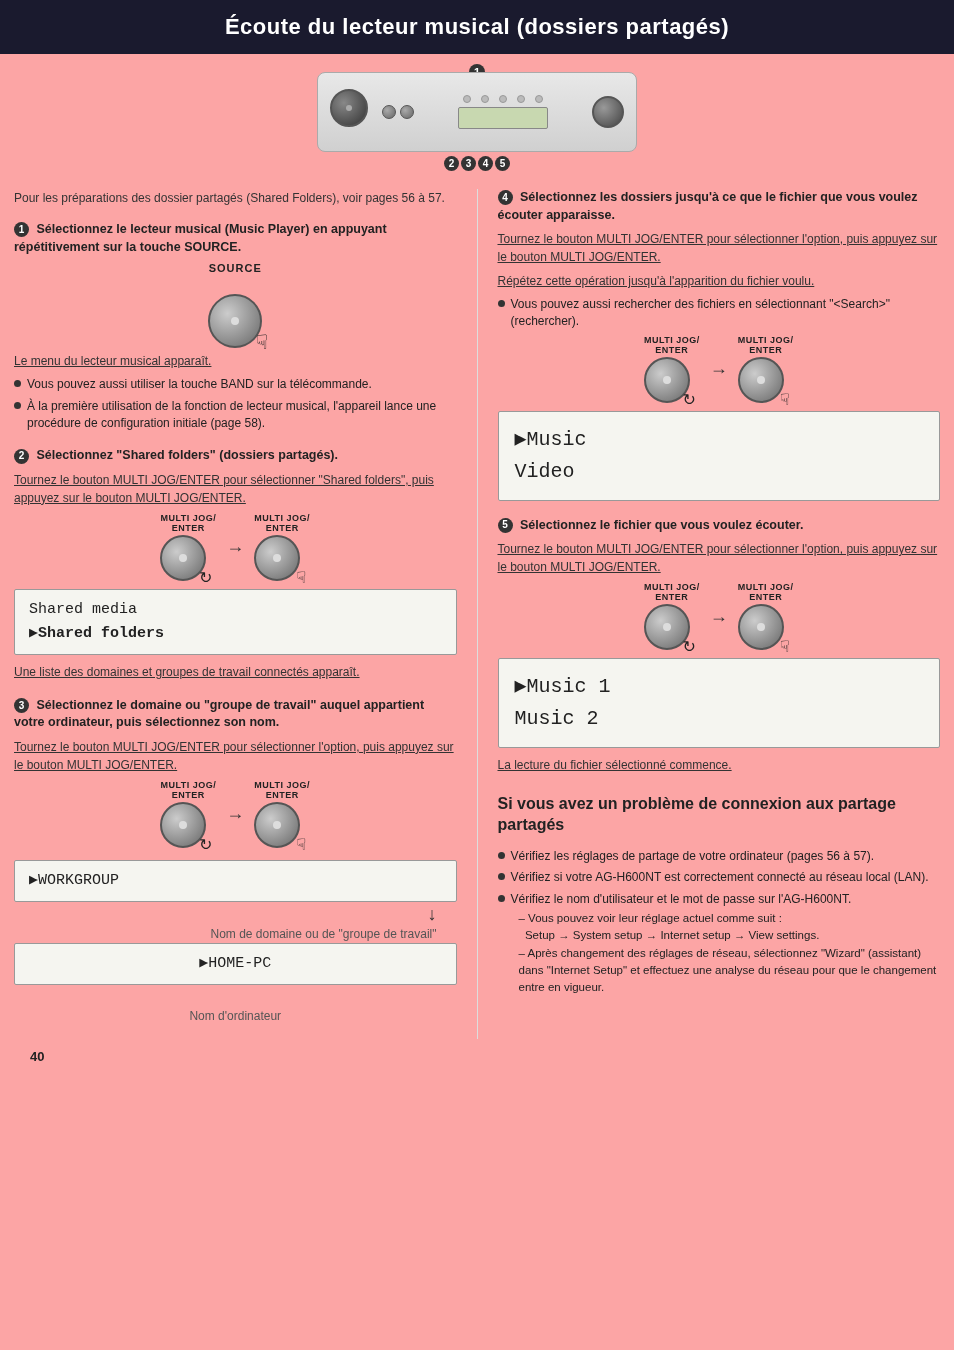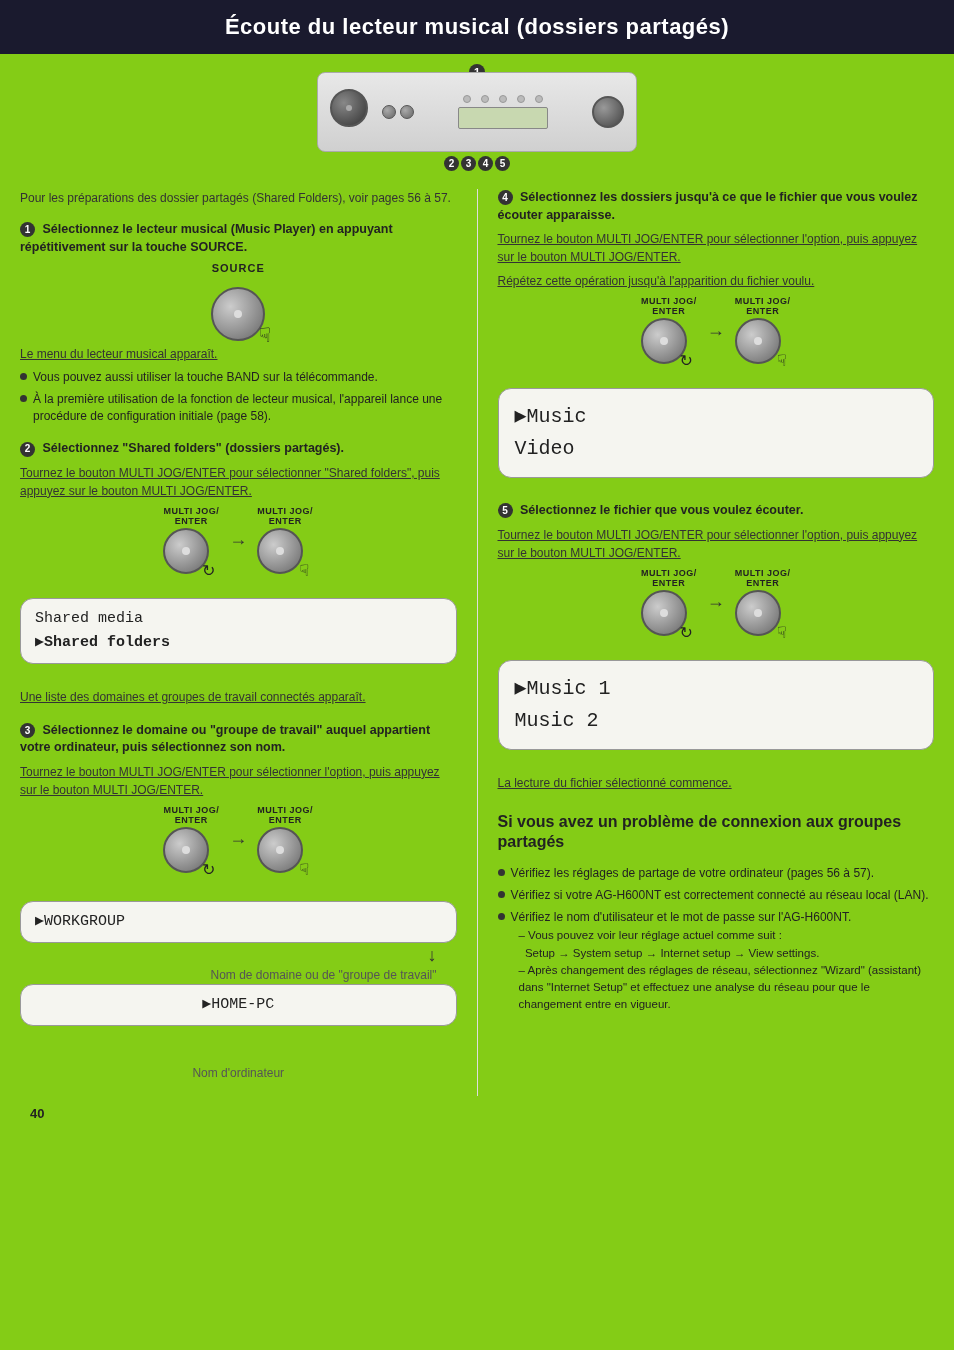--- a/index.html
+++ b/index.html
@@ -9,39 +9,39 @@
       background: #fff;
       color: #222;
       width: 954px;
       min-height: 1350px;
     }
 
     .page {
       width: 954px;
       min-height: 1350px;
       padding: 0;
-      background: #84cc16;
+      background: #fca5a5;
     }
 
     
     .page-header {
       background: #1a1a2e;
       color: #fff;
       text-align: center;
       padding: 14px 20px;
       font-size: 22px;
       font-weight: bold;
       letter-spacing: 0.5px;
       margin-bottom: 18px;
     }
 
     .content {
       display: flex;
       gap: 0;
-      padding: 0 20px;
+      padding: 0 14px;
     }
 
     .left-col {
       flex: 1;
       padding-right: 20px;
       border-right: 1px solid #ddd;
     }
 
     .right-col {
       flex: 1;
@@ -252,21 +252,21 @@
       background: #333;
       margin-top: 4px;
     }
 
     
     .source-label {
       text-align: center;
       font-size: 11px;
       font-weight: bold;
       letter-spacing: 1px;
-      margin-bottom: 13px;
+      margin-bottom: 20px;
     }
 
     
     .knob-illus {
       display: flex;
       align-items: center;
       justify-content: center;
       margin: 6px 0 4px 0;
     }
 
@@ -332,25 +332,25 @@
       justify-content: center;
       gap: 0;
       margin: 4px 0;
     }
 
     
     .screen-box {
       border: 1.5px solid #999;
       background: #f5f5f0;
       padding: 8px 14px;
-      margin: 24px 0;
+      margin: 8px 0;
       font-family: 'Courier New', monospace;
       font-size: 15px;
       line-height: 1.6;
-      border-radius: 13px;
+      border-radius: 2px;
     }
 
     .screen-box .selected-item {
       font-weight: bold;
     }
 
     
     .subsection-title {
       font-size: 16px;
       font-weight: bold;
@@ -537,20 +537,24 @@
 
     <div class="right-col">
 
       <div class="step-section">
         <div class="step-title">
           <span class="step-num-badge">4</span>
           <span>Sélectionnez les dossiers jusqu'à ce que le fichier que vous voulez écouter apparaisse.</span>
         </div>
         <p class="step-body">Tournez le bouton MULTI JOG/ENTER pour sélectionner l'option, puis appuyez sur le bouton MULTI JOG/ENTER.</p>
         <p class="step-body">Répétez cette opération jusqu'à l'apparition du fichier voulu.</p>
+        <div class="bullet-item">
+          <div class="bullet-dot"></div>
+          <span>Vous pouvez aussi rechercher des fichiers en sélectionnant "&lt;Search&gt;" (rechercher).</span>
+        </div>
 
         <div class="jog-row">
           <div class="jog-group">
             <div class="jog-label">MULTI JOG/<br>ENTER</div>
             <div class="knob-wrap" style="position:relative;width:46px;height:46px;">
               <div class="knob-circle"></div>
               <span style="position:absolute;bottom:-6px;right:-6px;font-size:16px;">↻</span>
             </div>
           </div>
           <div class="arrow-between">→</div>
@@ -594,21 +598,21 @@
           </div>
         </div>
 
         <div class="screen-box" style="font-size:20px;padding:12px 16px;">
           <div>▶Music 1</div>
           <div> Music 2</div>
         </div>
         <p class="step-body">La lecture du fichier sélectionné commence.</p>
       </div>
 
-      <div class="subsection-title">Si vous avez un problème de connexion aux groupes partagés</div>
+      <div class="subsection-title">Si vous avez un problème de connexion aux partage partagés</div>
 
       <div class="bullet-item">
         <div class="bullet-dot"></div>
         <span>Vérifiez les réglages de partage de votre ordinateur (pages 56 à 57).</span>
       </div>
       <div class="bullet-item">
         <div class="bullet-dot"></div>
         <span>Vérifiez si votre AG-H600NT est correctement connecté au réseau local (LAN).</span>
       </div>
       <div class="bullet-item" style="align-items:flex-start;">

